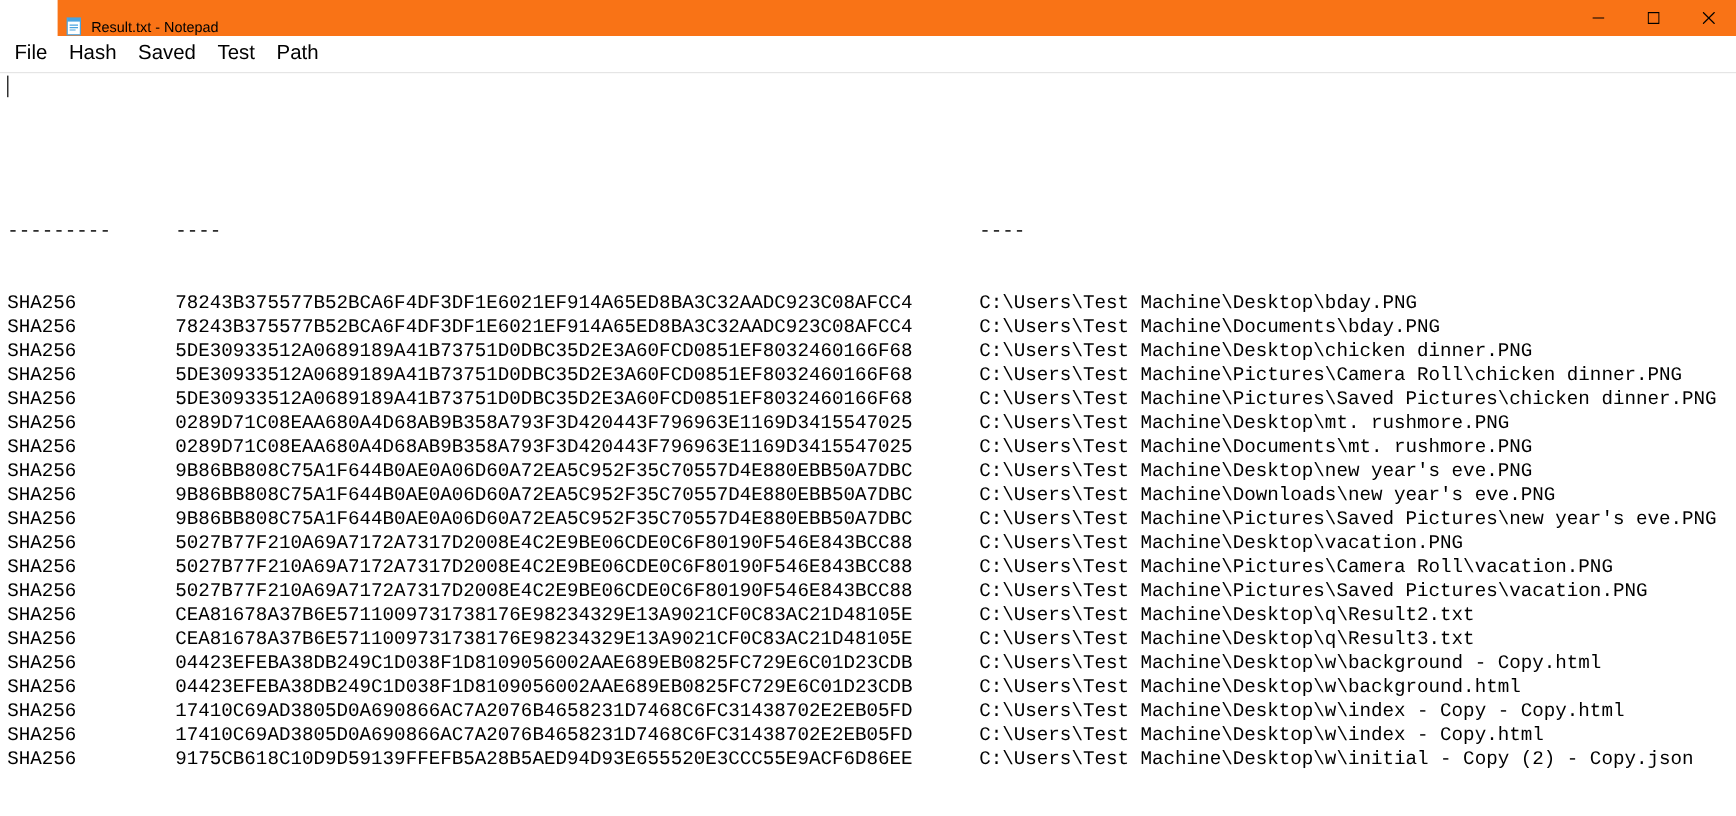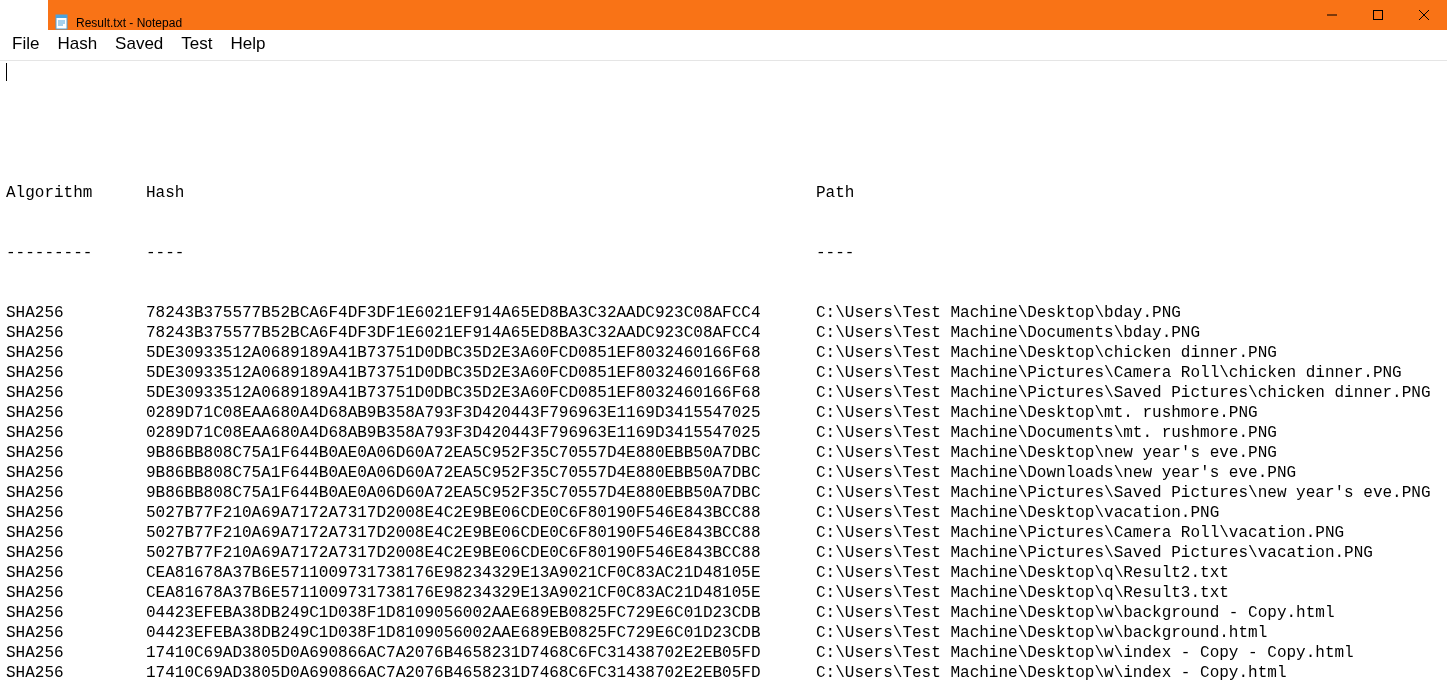--- a/index.html
+++ b/index.html
@@ -104,30 +104,25 @@
         </svg>
     </div>
   </div>
 </div>
 
 <div class="menubar">
   <div class="menu-item">File</div>
   <div class="menu-item">Hash</div>
   <div class="menu-item">Saved</div>
   <div class="menu-item">Test</div>
-  <div class="menu-item">Help</div>
+  <div class="menu-item">Path</div>
 </div>
 
 <div class="editor">
   <div class="caret"></div>
   <div class="row">&nbsp;</div>
-  <div class="row">
-    <span class="col-algo">Algorithm</span>
-    <span class="col-hash">Hash</span>
-    <span class="col-path">Path</span>
-  </div>
   <div class="row">
     <span class="col-algo">---------</span>
     <span class="col-hash">----</span>
     <span class="col-path">----</span>
   </div>
   <div id="rows-container"><div class="row"><span class="col-algo">SHA256</span><span class="col-hash">78243B375577B52BCA6F4DF3DF1E6021EF914A65ED8BA3C32AADC923C08AFCC4</span><span class="col-path">C:\Users\Test Machine\Desktop\bday.PNG</span></div><div class="row"><span class="col-algo">SHA256</span><span class="col-hash">78243B375577B52BCA6F4DF3DF1E6021EF914A65ED8BA3C32AADC923C08AFCC4</span><span class="col-path">C:\Users\Test Machine\Documents\bday.PNG</span></div><div class="row"><span class="col-algo">SHA256</span><span class="col-hash">5DE30933512A0689189A41B73751D0DBC35D2E3A60FCD0851EF8032460166F68</span><span class="col-path">C:\Users\Test Machine\Desktop\chicken dinner.PNG</span></div><div class="row"><span class="col-algo">SHA256</span><span class="col-hash">5DE30933512A0689189A41B73751D0DBC35D2E3A60FCD0851EF8032460166F68</span><span class="col-path">C:\Users\Test Machine\Pictures\Camera Roll\chicken dinner.PNG</span></div><div class="row"><span class="col-algo">SHA256</span><span class="col-hash">5DE30933512A0689189A41B73751D0DBC35D2E3A60FCD0851EF8032460166F68</span><span class="col-path">C:\Users\Test Machine\Pictures\Saved Pictures\chicken dinner.PNG</span></div><div class="row"><span class="col-algo">SHA256</span><span class="col-hash">0289D71C08EAA680A4D68AB9B358A793F3D420443F796963E1169D3415547025</span><span class="col-path">C:\Users\Test Machine\Desktop\mt. rushmore.PNG</span></div><div class="row"><span class="col-algo">SHA256</span><span class="col-hash">0289D71C08EAA680A4D68AB9B358A793F3D420443F796963E1169D3415547025</span><span class="col-path">C:\Users\Test Machine\Documents\mt. rushmore.PNG</span></div><div class="row"><span class="col-algo">SHA256</span><span class="col-hash">9B86BB808C75A1F644B0AE0A06D60A72EA5C952F35C70557D4E880EBB50A7DBC</span><span class="col-path">C:\Users\Test Machine\Desktop\new year's eve.PNG</span></div><div class="row"><span class="col-algo">SHA256</span><span class="col-hash">9B86BB808C75A1F644B0AE0A06D60A72EA5C952F35C70557D4E880EBB50A7DBC</span><span class="col-path">C:\Users\Test Machine\Downloads\new year's eve.PNG</span></div><div class="row"><span class="col-algo">SHA256</span><span class="col-hash">9B86BB808C75A1F644B0AE0A06D60A72EA5C952F35C70557D4E880EBB50A7DBC</span><span class="col-path">C:\Users\Test Machine\Pictures\Saved Pictures\new year's eve.PNG</span></div><div class="row"><span class="col-algo">SHA256</span><span class="col-hash">5027B77F210A69A7172A7317D2008E4C2E9BE06CDE0C6F80190F546E843BCC88</span><span class="col-path">C:\Users\Test Machine\Desktop\vacation.PNG</span></div><div class="row"><span class="col-algo">SHA256</span><span class="col-hash">5027B77F210A69A7172A7317D2008E4C2E9BE06CDE0C6F80190F546E843BCC88</span><span class="col-path">C:\Users\Test Machine\Pictures\Camera Roll\vacation.PNG</span></div><div class="row"><span class="col-algo">SHA256</span><span class="col-hash">5027B77F210A69A7172A7317D2008E4C2E9BE06CDE0C6F80190F546E843BCC88</span><span class="col-path">C:\Users\Test Machine\Pictures\Saved Pictures\vacation.PNG</span></div><div class="row"><span class="col-algo">SHA256</span><span class="col-hash">CEA81678A37B6E5711009731738176E98234329E13A9021CF0C83AC21D48105E</span><span class="col-path">C:\Users\Test Machine\Desktop\q\Result2.txt</span></div><div class="row"><span class="col-algo">SHA256</span><span class="col-hash">CEA81678A37B6E5711009731738176E98234329E13A9021CF0C83AC21D48105E</span><span class="col-path">C:\Users\Test Machine\Desktop\q\Result3.txt</span></div><div class="row"><span class="col-algo">SHA256</span><span class="col-hash">04423EFEBA38DB249C1D038F1D8109056002AAE689EB0825FC729E6C01D23CDB</span><span class="col-path">C:\Users\Test Machine\Desktop\w\background - Copy.html</span></div><div class="row"><span class="col-algo">SHA256</span><span class="col-hash">04423EFEBA38DB249C1D038F1D8109056002AAE689EB0825FC729E6C01D23CDB</span><span class="col-path">C:\Users\Test Machine\Desktop\w\background.html</span></div><div class="row"><span class="col-algo">SHA256</span><span class="col-hash">17410C69AD3805D0A690866AC7A2076B4658231D7468C6FC31438702E2EB05FD</span><span class="col-path">C:\Users\Test Machine\Desktop\w\index - Copy - Copy.html</span></div><div class="row"><span class="col-algo">SHA256</span><span class="col-hash">17410C69AD3805D0A690866AC7A2076B4658231D7468C6FC31438702E2EB05FD</span><span class="col-path">C:\Users\Test Machine\Desktop\w\index - Copy.html</span></div><div class="row"><span class="col-algo">SHA256</span><span class="col-hash">9175CB618C10D9D59139FFEFB5A28B5AED94D93E655520E3CCC55E9ACF6D86EE</span><span class="col-path">C:\Users\Test Machine\Desktop\w\initial - Copy (2) - Copy.json</span></div></div>
 </div>
 
 </body></html>

